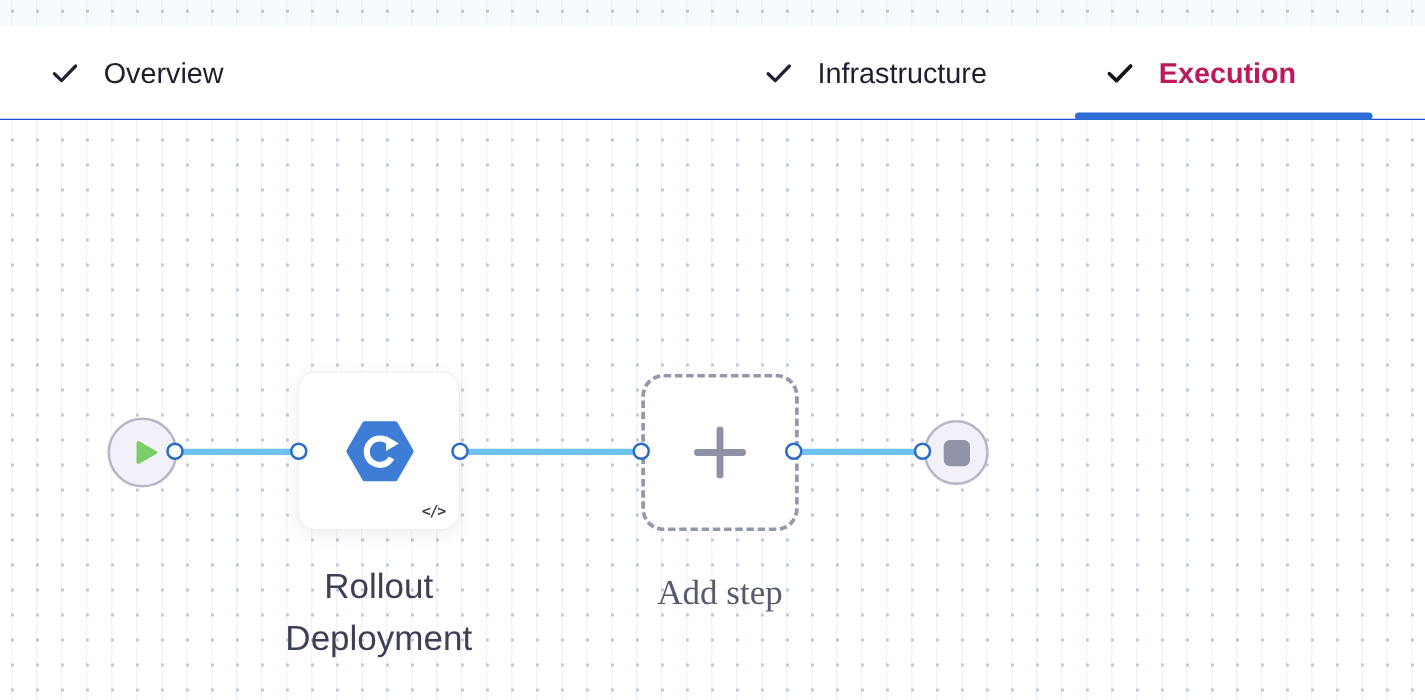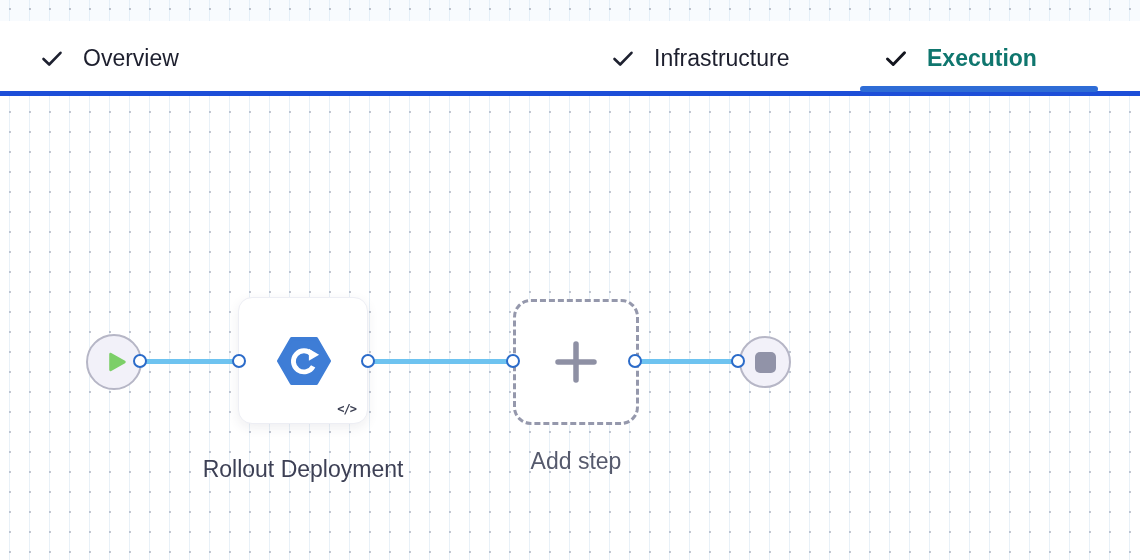--- a/index.html
+++ b/index.html
@@ -25,29 +25,29 @@
     background-image:
       linear-gradient(to right, rgba(130,175,215,0.16) 1px, transparent 1px),
       radial-gradient(circle, #c0c3cd 1.05px, transparent 1.5px);
     background-size: 20px 20px, 20px 20px;
     background-position: 9px 0, 0 -1px;
   }
 
   
   .tabbar {
     position: absolute; left: 0; top: 21px; width: 1140px; height: 75px;
-    background: #ffffff; border-bottom: 5px solid #1d4ed8; z-index: 10;
+    background: #ffffff; border-bottom: 1px solid #1d4ed8; z-index: 10;
   }
   .tab {
     position: absolute; top: 0; height: 74px;
     display: flex; align-items: center; gap: 19px;
     font-size: 23px; color: #1d1f2e; font-weight: 500; cursor: pointer;
     white-space: nowrap;
   }
-  .tab.active { font-weight: 700; color: #0f766e; }
+  .tab.active { font-weight: 700; color: #be185d; }
   .tab .check { width: 24px; height: 24px; flex: 0 0 auto; }
   .tab-underline {
     position: absolute; left: 860px; bottom: -1px; width: 238px; height: 6px;
     background: #2e6cd6; border-radius: 3px; z-index: 11;
   }
 
   
   .canvas { position: absolute; left: 0; top: 96px; width: 1140px; height: 464px; }
 
   .connector {
@@ -80,24 +80,24 @@
     font-size: 12px; font-weight: 700; color: #3c4053; letter-spacing: -1px;
   }
 
   .add-step-node {
     position: absolute; left: 513px; top: 203px; width: 126px; height: 126px;
     background: #ffffff; border: 3px dashed #9598ac; border-radius: 18px;
     display: flex; align-items: center; justify-content: center; z-index: 2; cursor: pointer;
   }
 
   .node-label {
-    position: absolute; text-align: center; font-size: 23px; z-index: 3;
+    position: absolute; text-align: center; font-size: 28px; z-index: 3;
   }
   .label-rollout { left: 193px; top: 352px; width: 220px; line-height: 42px; color: #3d4055; }
-  .label-addstep { left: 486px; top: 350px; width: 180px; line-height: 30px; color: #565a6d; }
+  .label-addstep { left: 486px; top: 364px; width: 180px; line-height: 30px; color: #565a6d; font-family: Liberation Serif, serif; }
 </style>
 </head>
 <body>
 
 <div class="screen">
 
   <div class="top-strip dotgrid"></div>
 
   <header class="tabbar">
     <div class="tab" style="left:40px">

